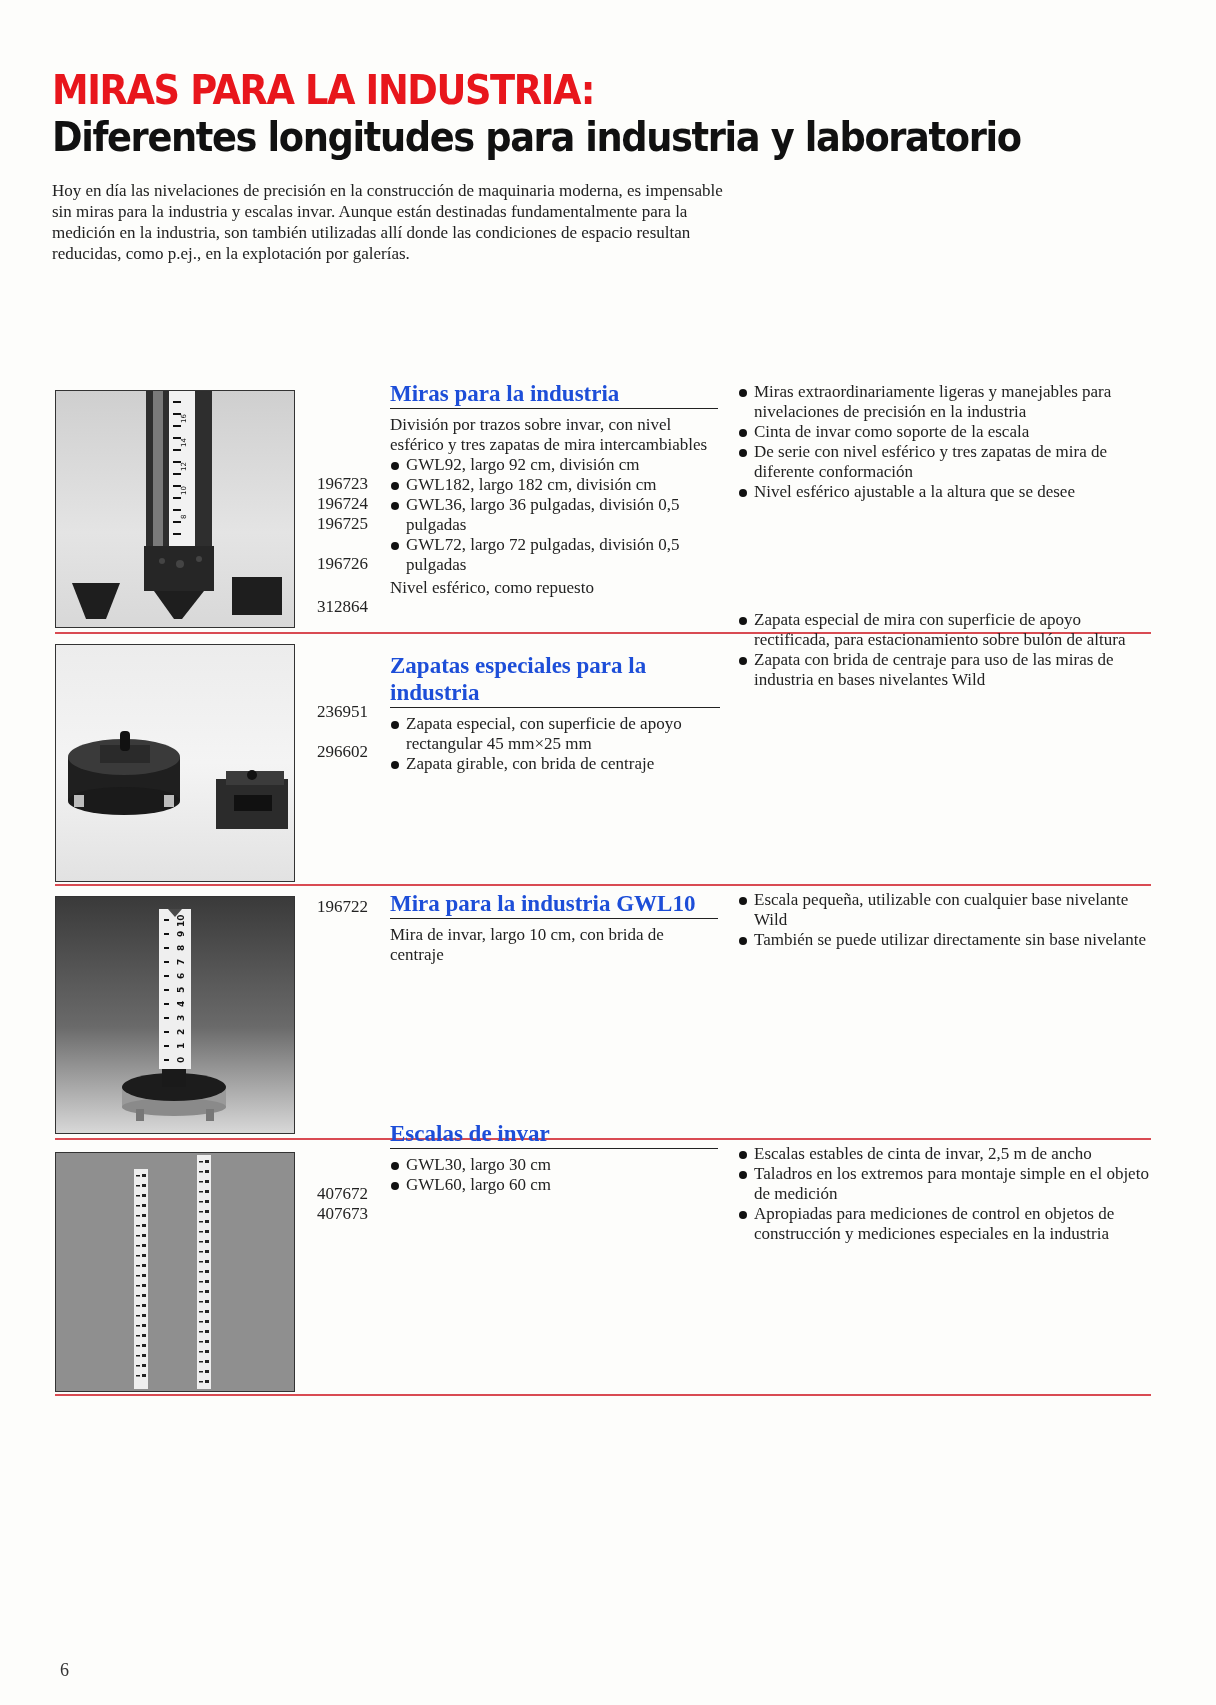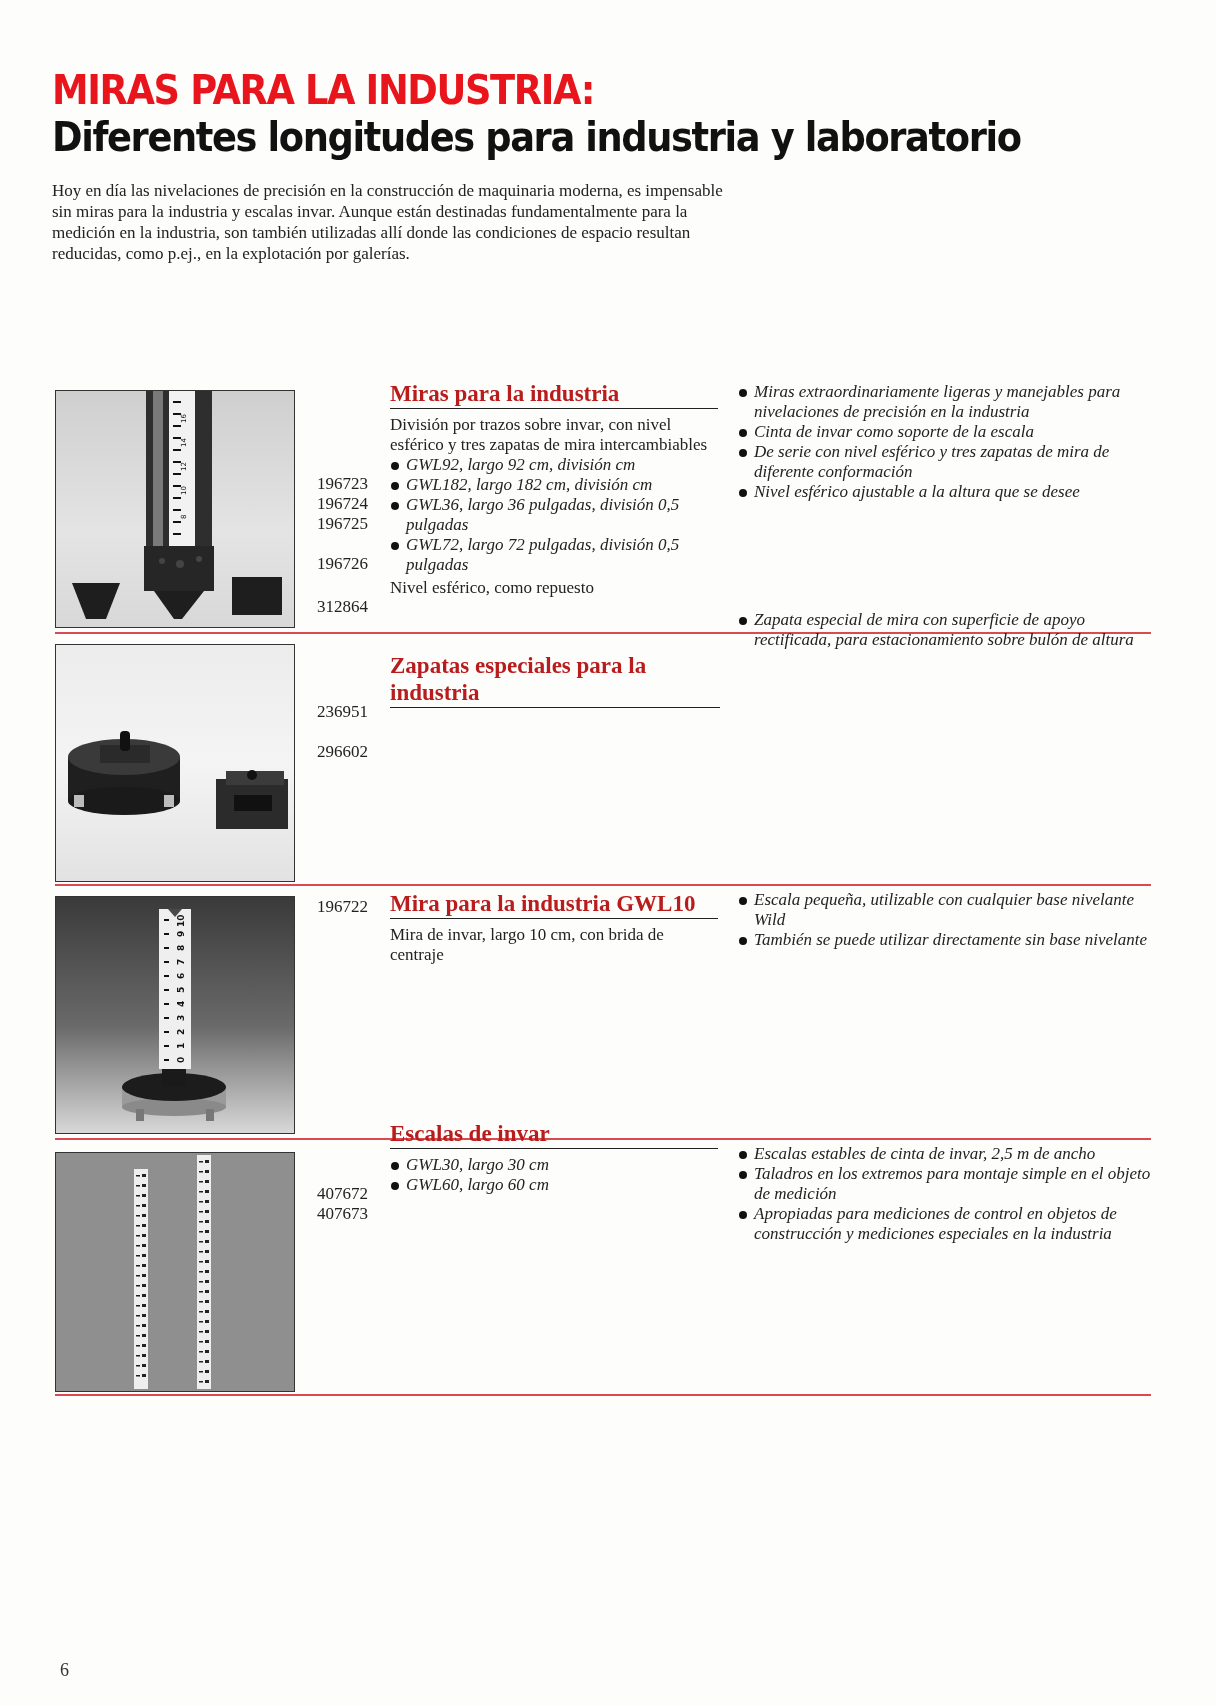--- a/index.html
+++ b/index.html
@@ -30,25 +30,25 @@
     }
     .red-line {
       position: absolute; left: 55px; width: 1096px; height: 2px;
       background: #d94b52;
     }
 
     .codes { position: absolute; left: 317px; width: 78px; font-size: 17px; line-height: 20px; color: #222; text-align: left; }
     .mid { position: absolute; left: 390px; width: 328px; font-size: 17px; line-height: 20px; color: #222; }
     .mid h2 {
       font-family: "Liberation Serif", serif; font-weight: bold;
-      font-size: 23px; line-height: 27px; color: #b91c1c;
+      font-size: 23px; line-height: 27px; color: #1d4ed8;
       border-bottom: 1.5px solid #222; padding-bottom: 1px; margin-bottom: 6px;
     }
     .right { position: absolute; left: 738px; width: 420px; font-size: 17px; line-height: 20px; color: #222; }
-    ul.bul { list-style: none; font-style: italic; }
+    ul.bul { list-style: none; }
     ul.bul li { position: relative; padding-left: 16px; }
     ul.bul li::before {
       content: ""; position: absolute; left: 1px; top: 7px; width: 8px; height: 8px;
       border-radius: 50%; background: #111;
     }
     .code-row { display: block; height: 20px; }
     .page-num { position: absolute; left: 60px; top: 1660px; font-size: 18px; color: #333; }
   </style>
 </head>
 <body>
@@ -132,28 +132,33 @@
     <rect x="44" y="100" width="50" height="18" fill="#2a2a2a"></rect>
     <rect x="64" y="86" width="10" height="20" rx="4" fill="#111"></rect>
     <rect x="160" y="134" width="72" height="50" fill="#2b2b2b"></rect>
     <rect x="170" y="126" width="58" height="14" fill="#3b3b3b"></rect>
     <rect x="178" y="150" width="38" height="16" fill="#111"></rect>
     <circle cx="196" cy="130" r="5" fill="#111"></circle>
   </svg>
 </div>
 <div class="mid" style="top:652px;">
   <h2 style="width:330px;">Zapatas especiales para la industria</h2>
+  <ul class="bul">
+    <li>Zapata especial, con superficie de apoyo rectangular 45 mm×25 mm</li>
+    <li>Zapata girable, con brida de centraje</li>
+  </ul>
 </div>
 <div class="codes" style="top:702px;">
   <span class="code-row" style="height:40px;">236951</span>
   <span class="code-row">296602</span>
 </div>
 <div class="right" style="top:610px;">
   <ul class="bul">
     <li>Zapata especial de mira con superficie de apoyo rectificada, para estacionamiento sobre bulón de altura</li>
+    <li>Zapata con brida de centraje para uso de las miras de industria en bases nivelantes Wild</li>
   </ul>
 </div>
 <div class="red-line" style="top:884px;"></div>
 
 <div class="photo" style="top:896px; height:238px; background:linear-gradient(180deg,#3a3a3a 0%,#6a6a6a 55%,#d8d8d8 100%);">
   <svg width="240" height="238" viewBox="0 0 240 238">
     <rect x="103" y="12" width="32" height="160" fill="#efefef"></rect>
     <polygon points="112,12 119,20 126,12" fill="#4a4a4a"></polygon>
     <g fill="#111">
       <rect x="108" y="162" width="5" height="2"></rect>

